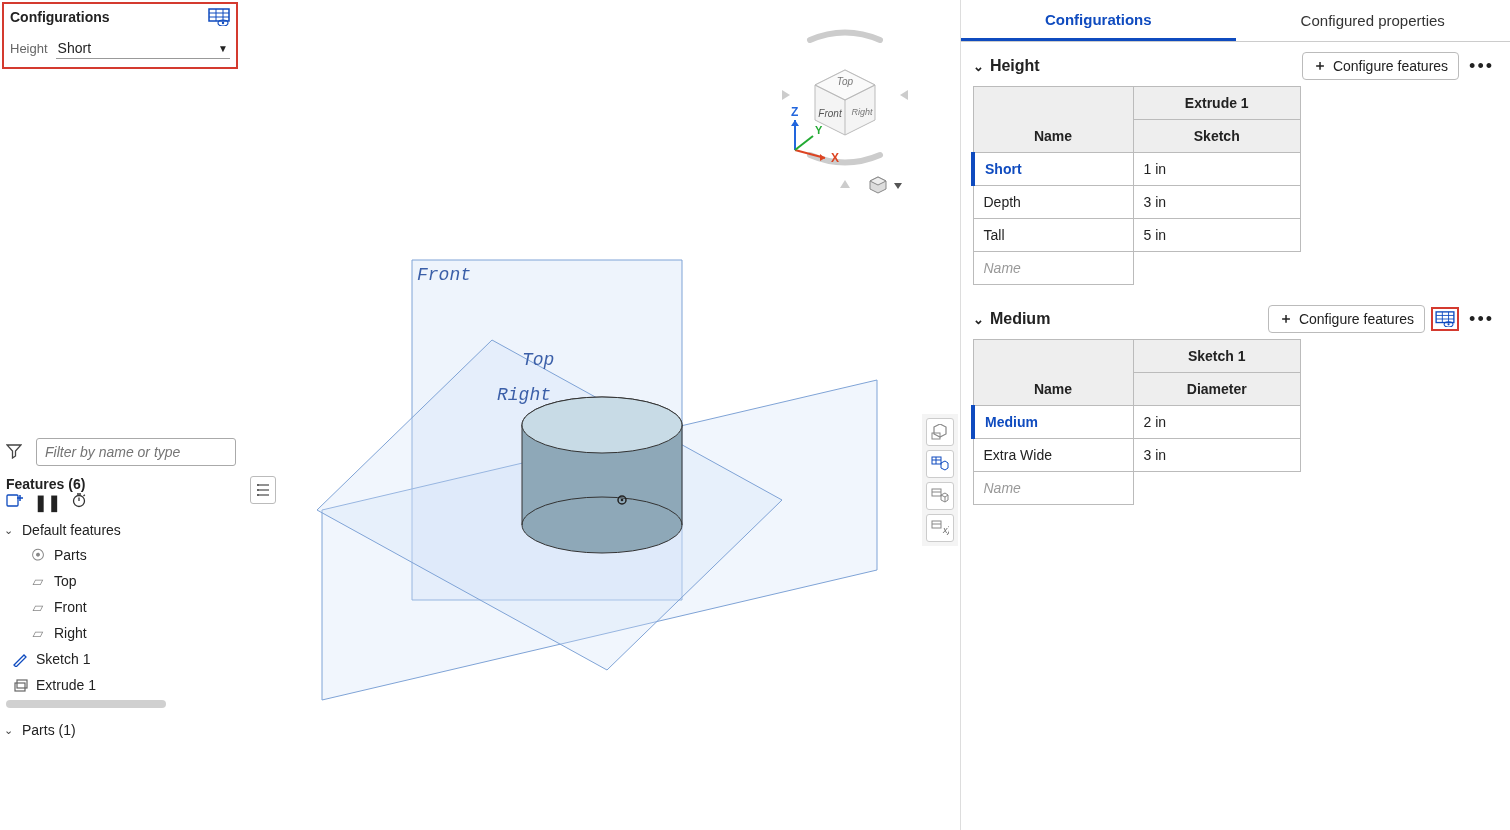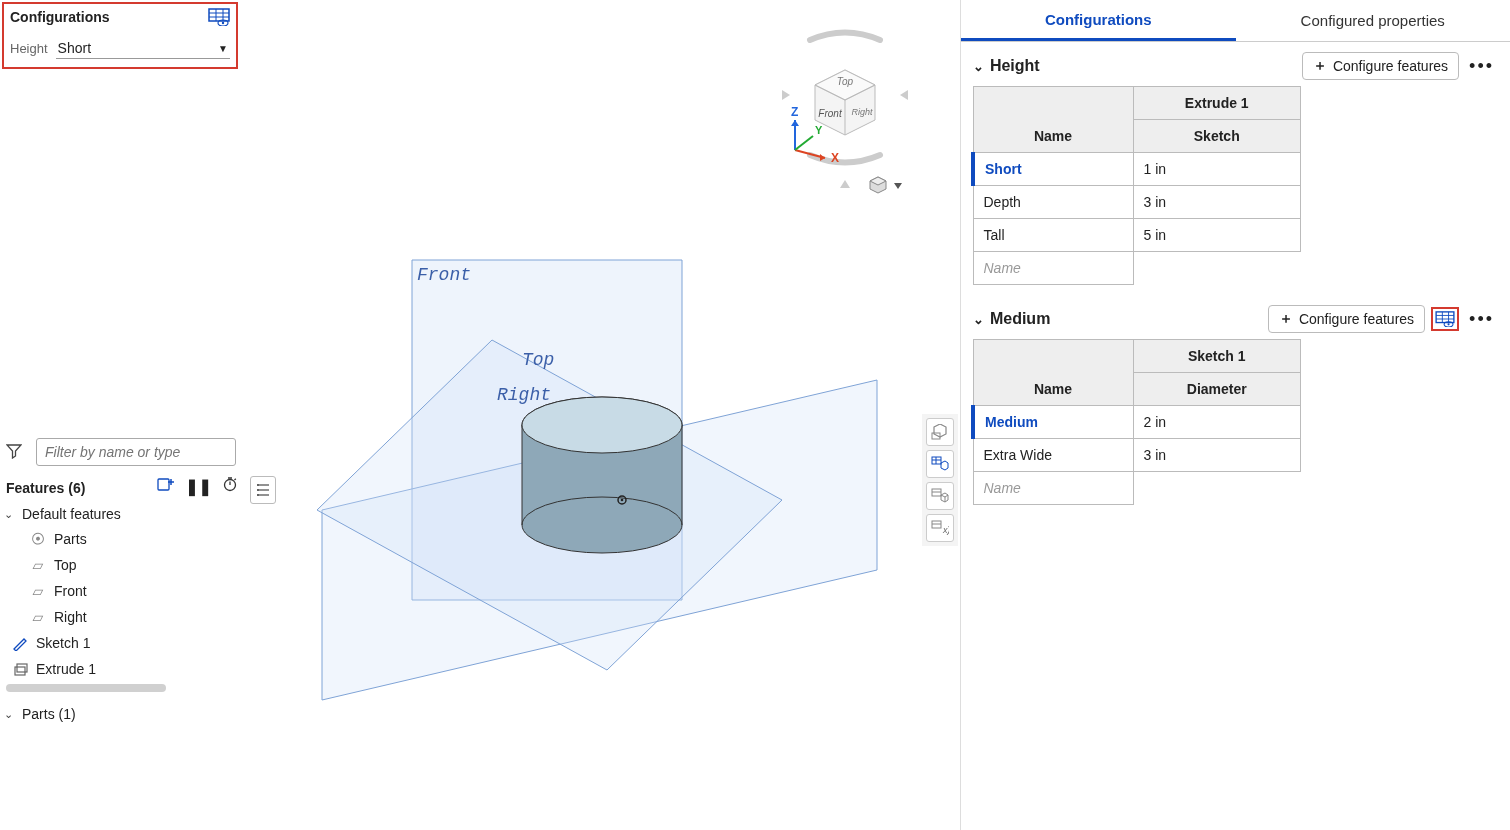--- a/index.html
+++ b/index.html
@@ -50,22 +50,22 @@
     left: 2px; top: 436px; width: 238px; bottom: 0;
     display:flex;flex-direction:column;
   }
   .filter-row { display:flex;gap:13px;align-items:center;padding:2px 4px 6px 2px; }
   .funnel { width:20px;text-align:center; }
   .filter-input {
     flex:1; border:1px solid #aaa; border-radius:3px;
     padding:5px 8px; font-style:italic; color:#888; font-size:14px;
   }
   .features-header {
-    display:flex;align-items:flex-end;justify-content:space-between;
-    padding:4px 2px 4px 4px; font-weight:600;
+    display:flex;align-items:flex-start;justify-content:space-between;
+    padding:4px 2px 4px 4px; font-weight:600;flex-direction:column;
   }
   .features-header .tools { display:flex;gap:10px;align-items:center; }
   .features-header .tools span { font-size:16px; }
   .tree { padding: 2px 0; }
   .tree-group { display:flex;align-items:center;gap:6px;padding:4px 2px;}
   .chev { font-size:11px;color:#444;width:12px; }
   .tree-item { display:flex;align-items:center;gap:8px;padding:5px 2px 5px 28px; }
   .tree-item .ic { width:16px;display:inline-flex;justify-content:center;color:#888; }
   .scrollbar-fake { height:8px;background:#d0d0d0;border-radius:4px;margin:2px 4px 10px 4px;width:160px; }
 

